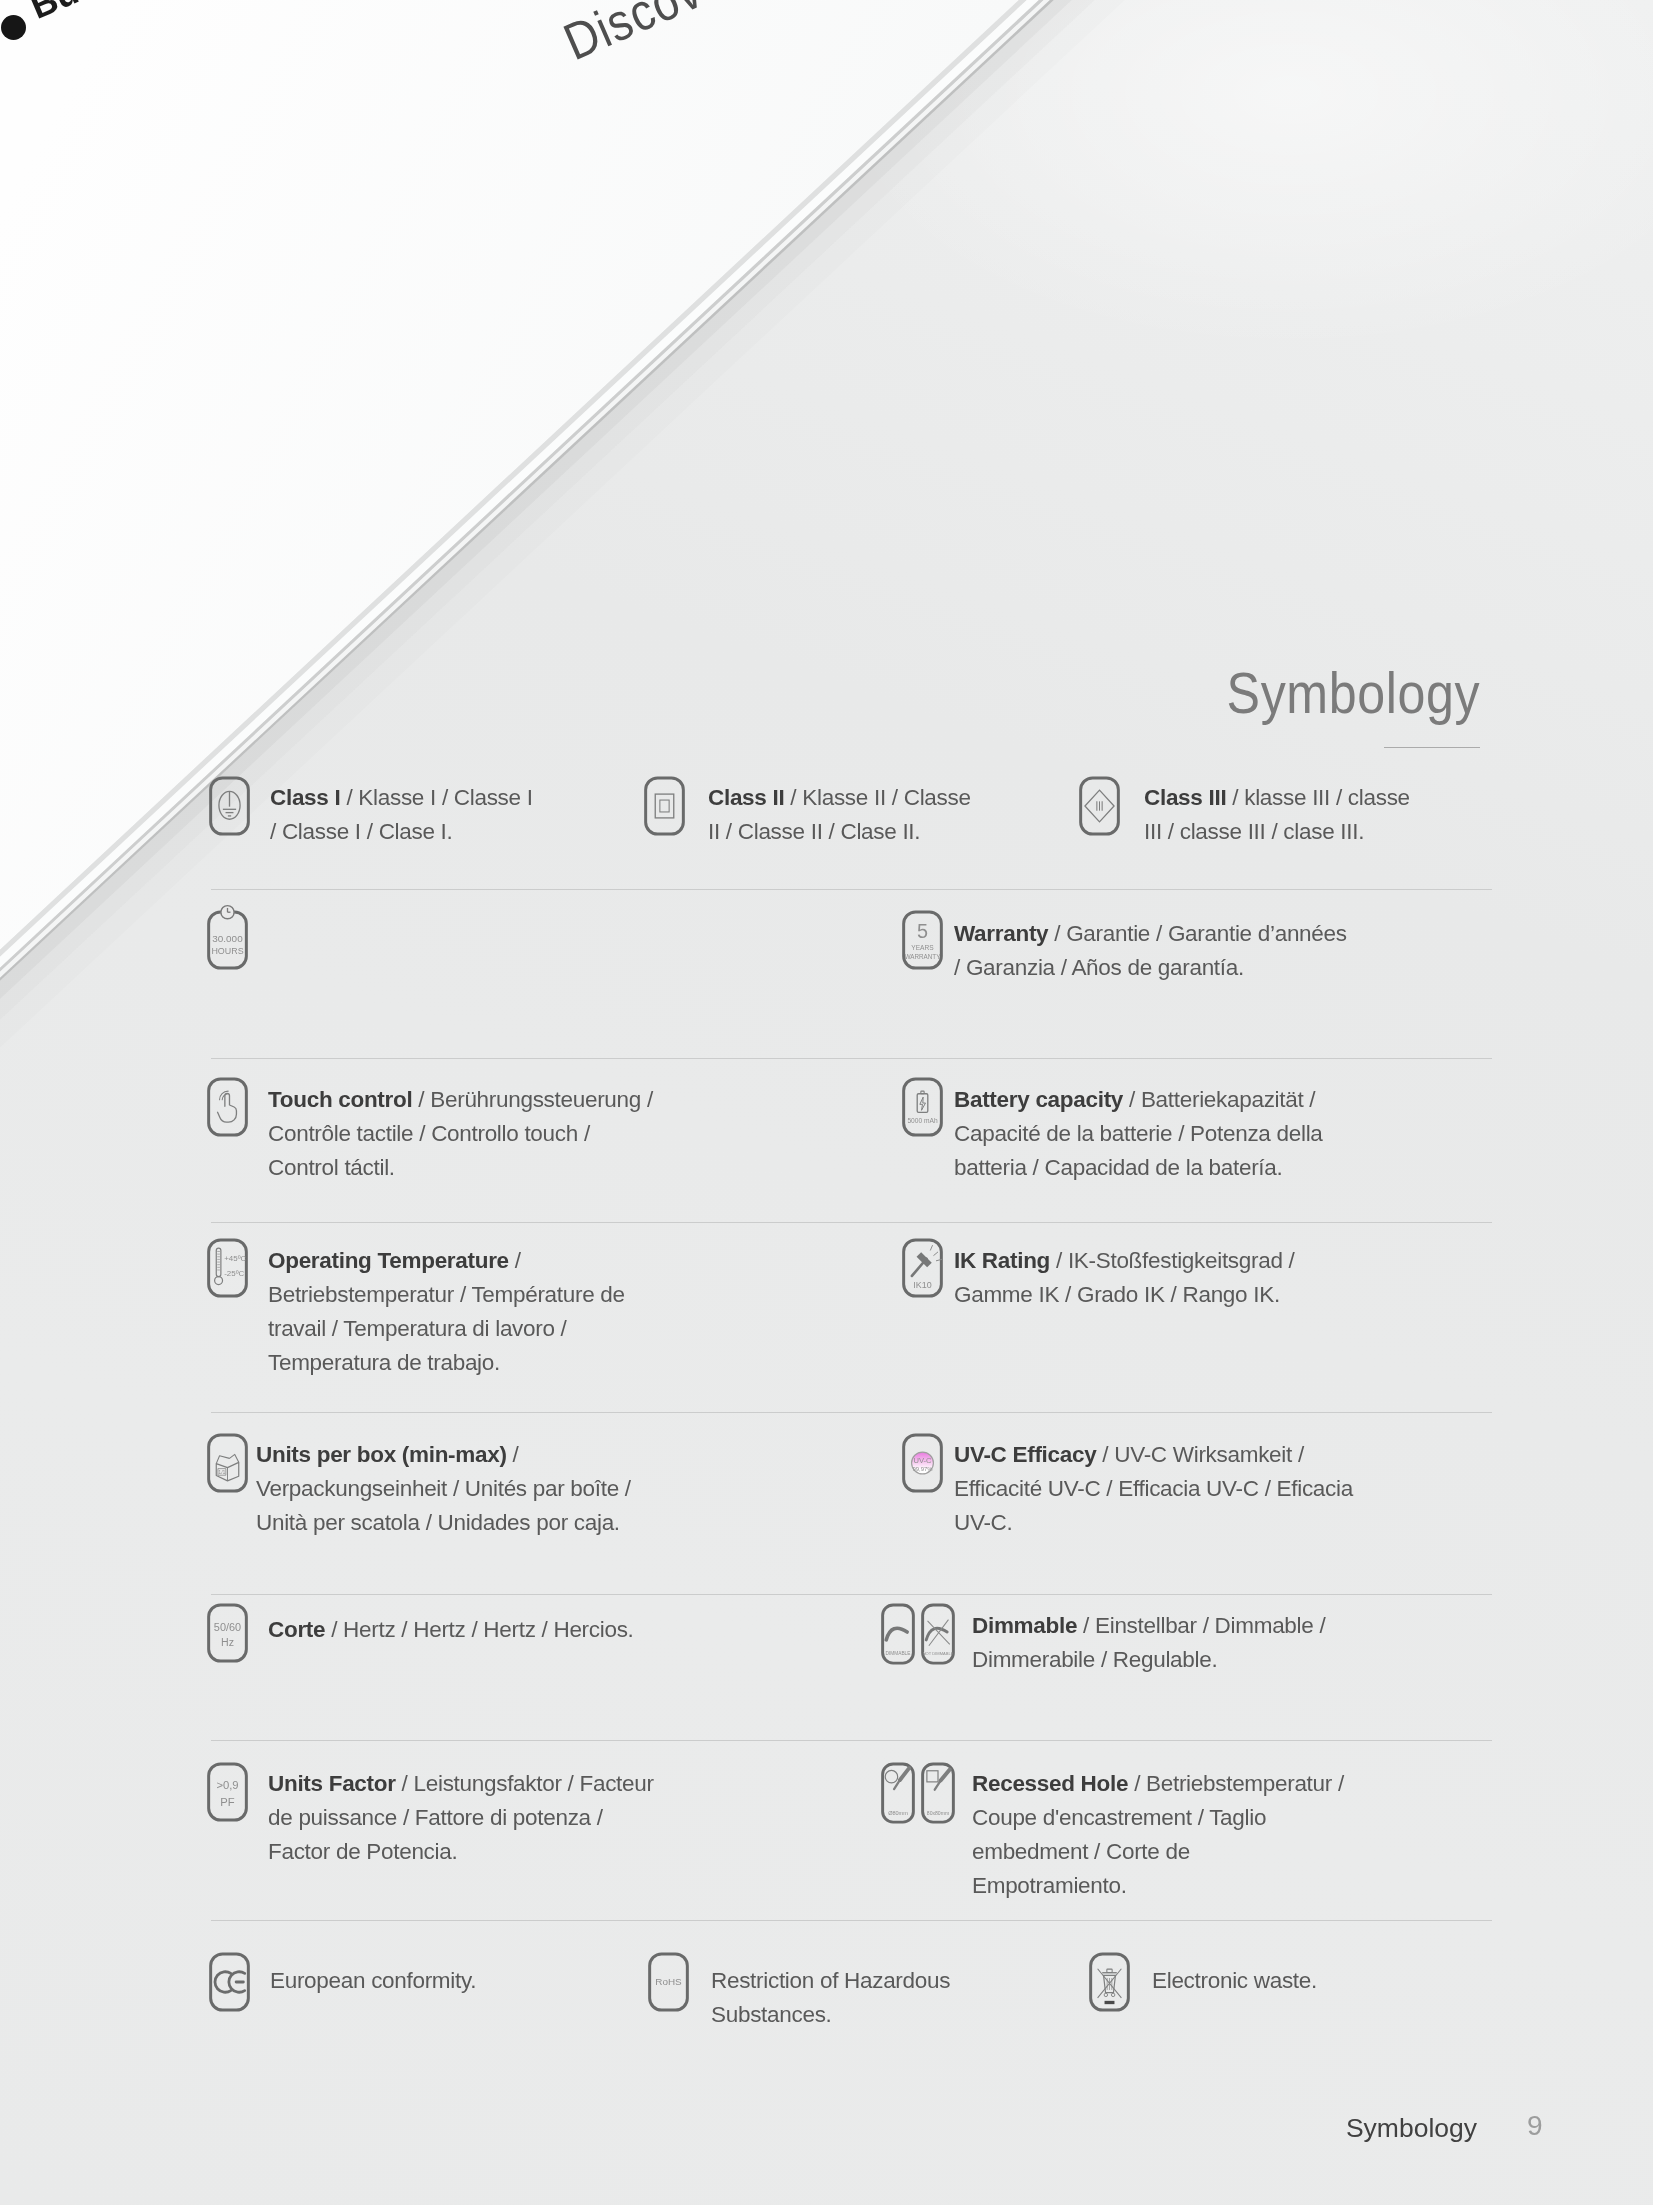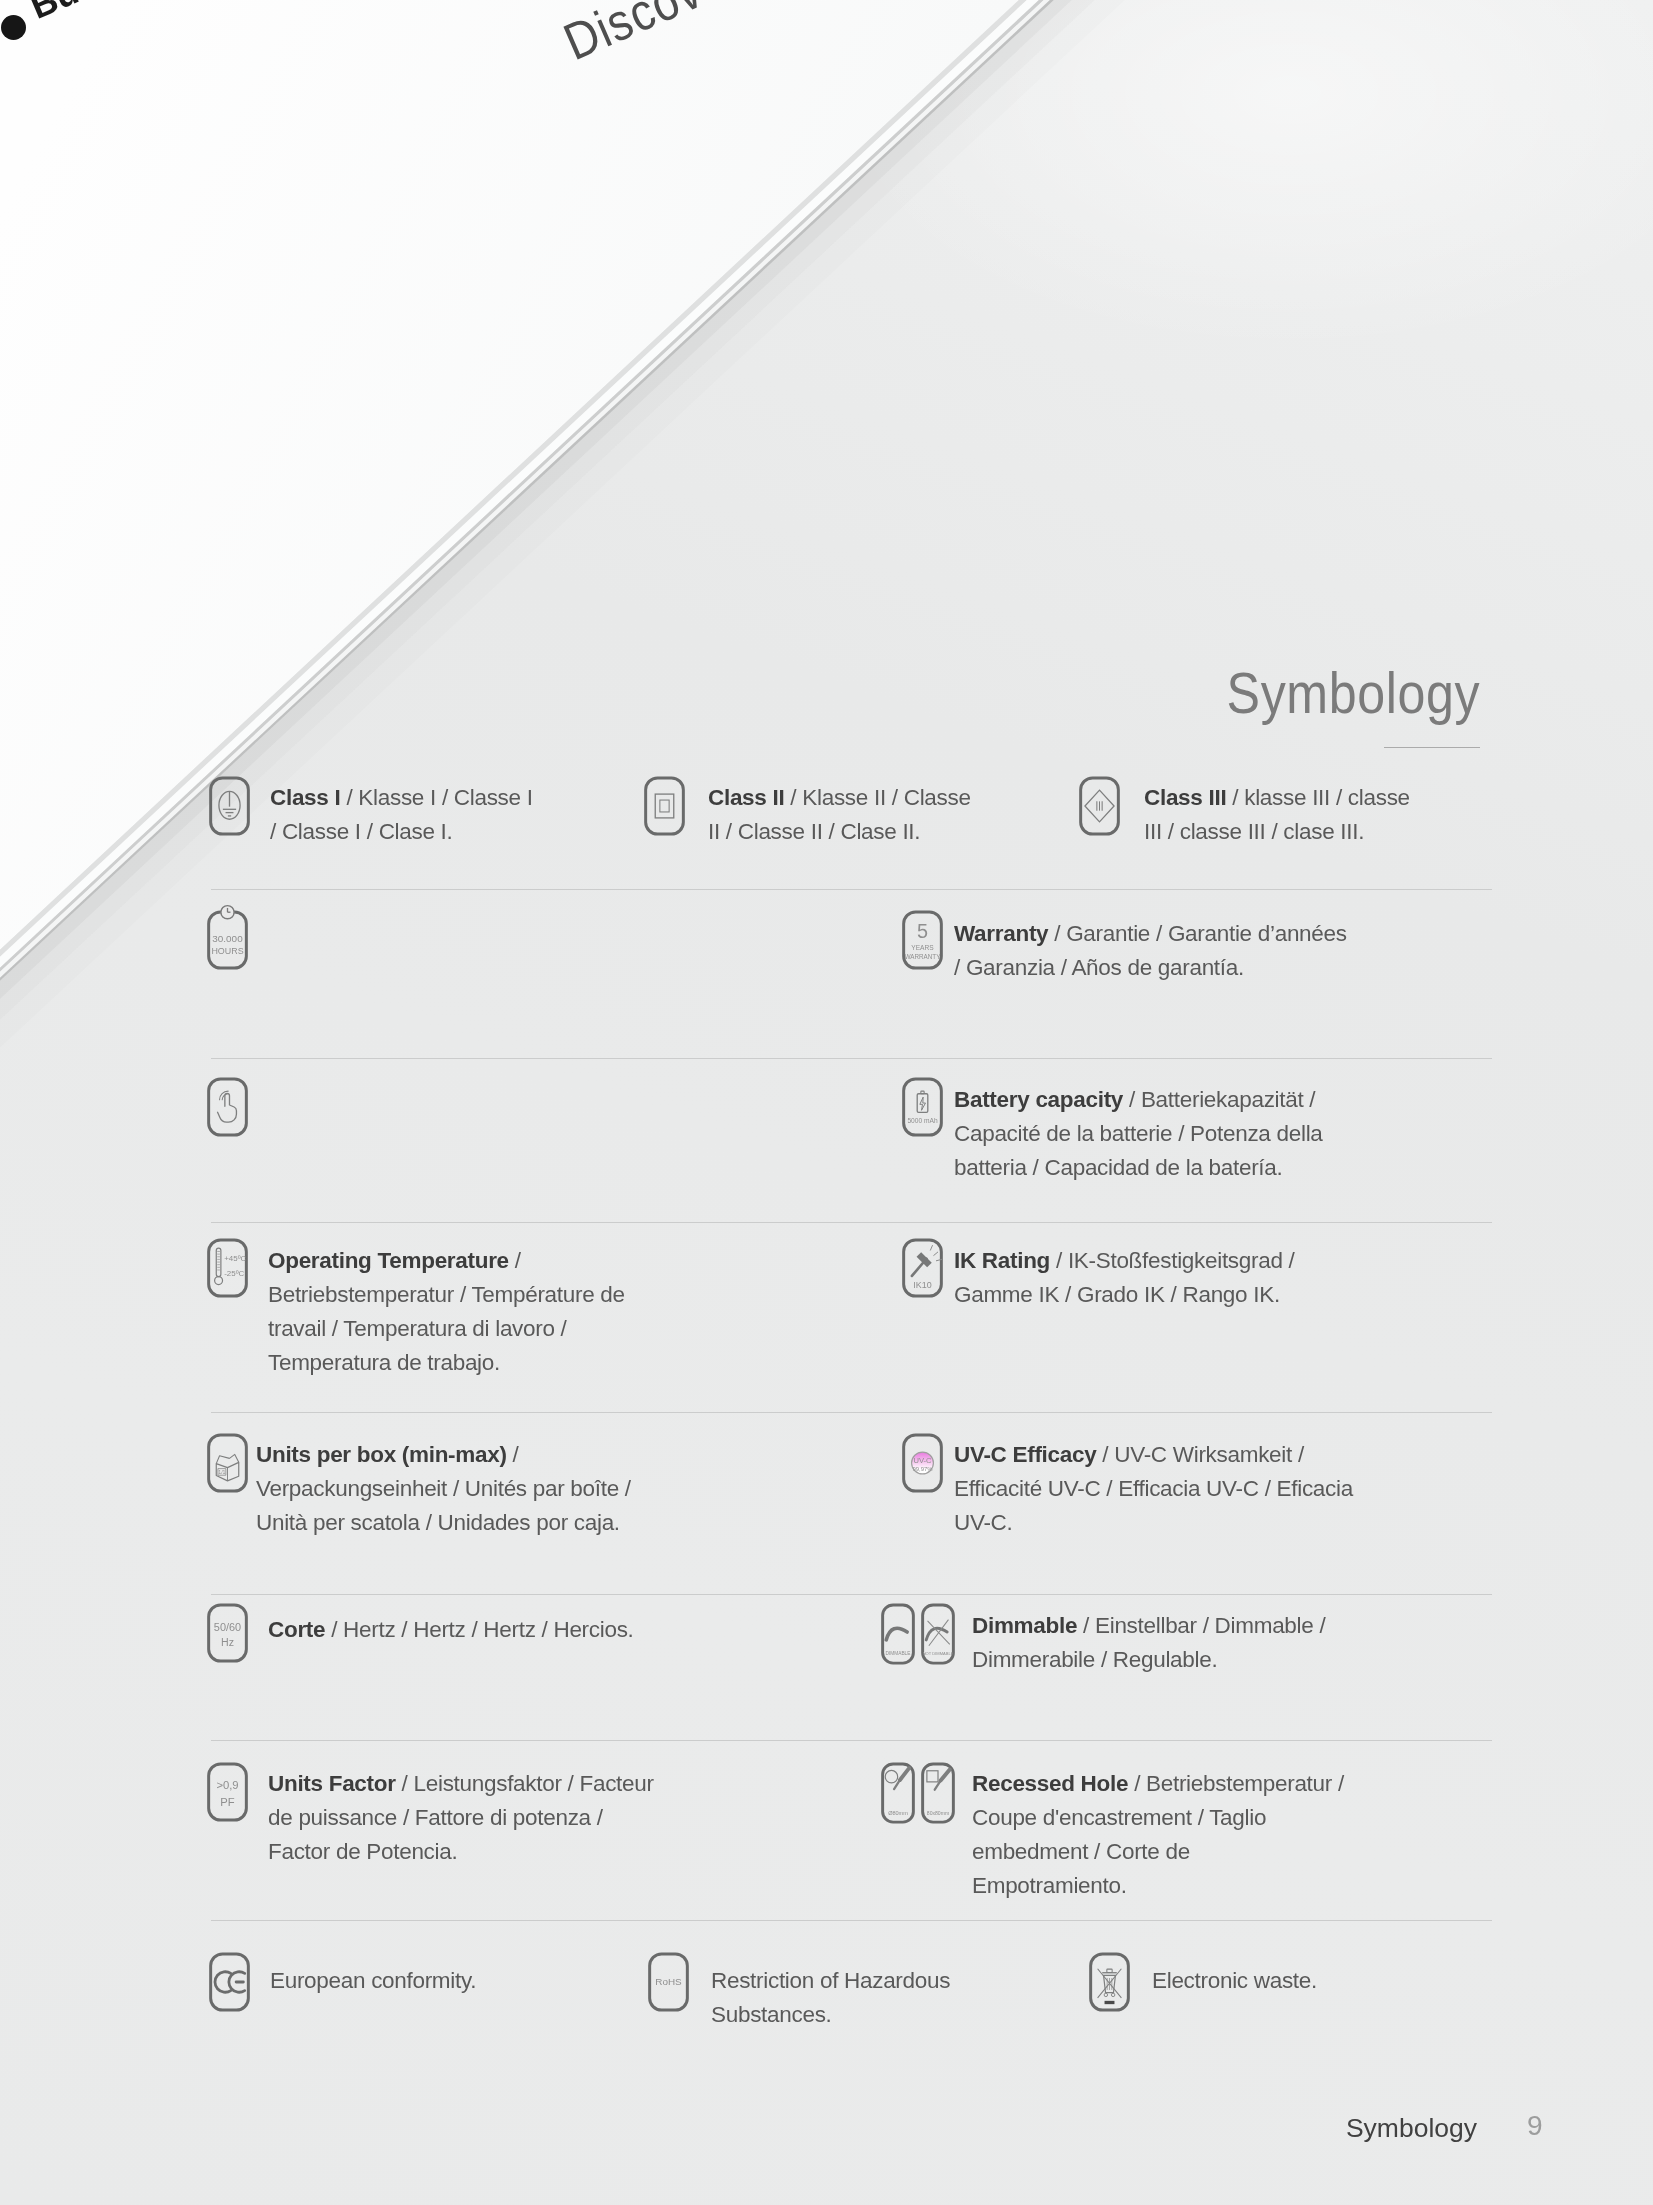--- a/index.html
+++ b/index.html
@@ -140,20 +140,23 @@
   <div class="divider" style="top:1058px"></div>
 
   <div class="icon" style="left:207px;top:1077px">
     <svg width="41" height="60" viewBox="0 0 62 90" fill="none" stroke="#7e7f7f" stroke-width="2" stroke-linecap="round" stroke-linejoin="round">
       <rect x="2.5" y="2.5" width="57" height="85" rx="18" stroke="#696a6a" stroke-width="4.5"></rect>
       <path d="M19 34 A13 13 0 0 1 32 21" stroke-width="1.6"></path>
       <path d="M23 34 A9 9 0 0 1 32 25" stroke-width="1.6"></path>
       <path d="M27 44 V28 a3.5 3.5 0 0 1 7 0 v14 l7 3 a6 6 0 0 1 3.5 5.5 V56 a12 12 0 0 1 -12 12 h-3 a11 11 0 0 1 -10 -7 l-3.5 -8"></path>
     </svg>
   </div>
+  <p class="desc" style="left:260px;top:1075px"><span class="term">Touch control</span><span> / Berührungssteuerung /
+Contrôle tactile / Controllo touch /
+Control táctil.</span></p>
 
   <div class="icon" style="left:902px;top:1077px">
     <svg width="41" height="60" viewBox="0 0 62 90" fill="none" stroke="#7e7f7f">
       <rect x="2.5" y="2.5" width="57" height="85" rx="18" stroke="#696a6a" stroke-width="4.5"></rect>
       <rect x="28.5" y="21" width="5" height="4" rx="1" stroke-width="1.6"></rect>
       <rect x="23" y="25" width="16" height="28" rx="2" stroke-width="2"></rect>
       <path d="M32 30 L27 41 H31 L29.5 50 L35.5 39 H31.5 Z" stroke-width="1.5"></path>
       <text x="31" y="69" font-size="10" text-anchor="middle" stroke="none">5000 mAh</text>
     </svg>
   </div>

